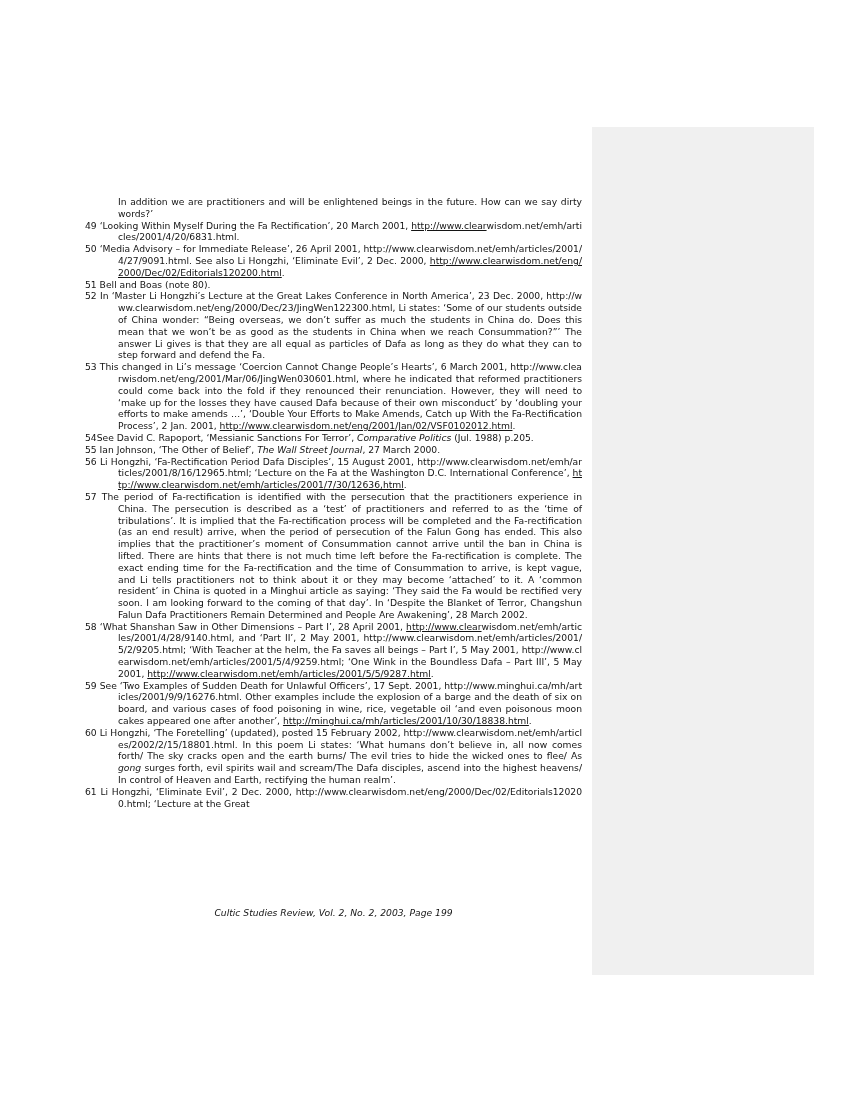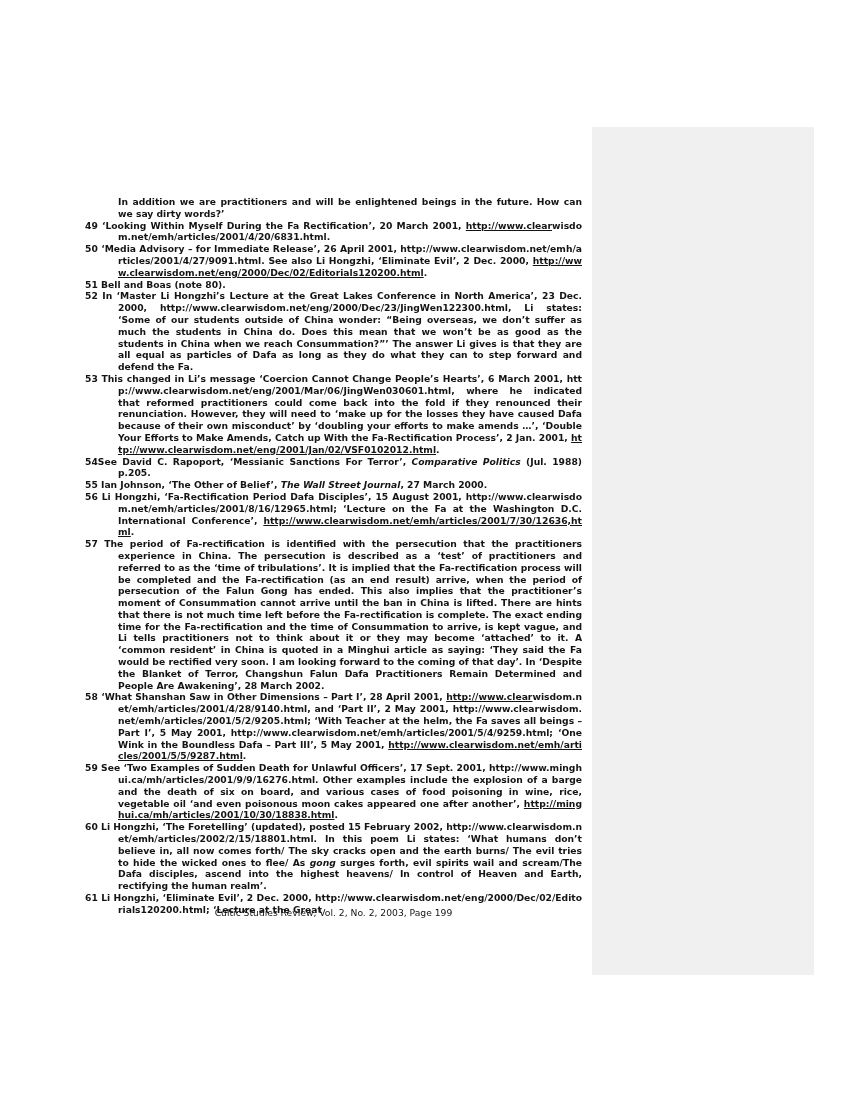--- a/index.html
+++ b/index.html
@@ -22,36 +22,36 @@
   }
   .content {
     position: absolute;
     left: 85px; top: 196px;
     width: 497px;
     font-size: 9.2px;
     line-height: 11.8px;
     color: #141414;
     text-align: justify;
     overflow-wrap: break-word;
-    font-weight: bold;
   }
   .note {
     padding-left: 33px;
     text-indent: -33px;
   }
   .note.cont { text-indent: 0; }
   .num { white-space: nowrap; }
   .url, .link { word-break: break-all; }
   .link { text-decoration: underline; margin-top: 44px; }
   .it { font-style: italic; margin-top: 40px; }
   .footer {
     position: absolute;
     left: 85px; top: 907px;
     width: 497px;
     text-align: center;
+    font-style: italic;
     font-size: 9.2px;
     color: #141414;
   }
 </style>
 </head>
 <body>
 
 <div class="page">
   <div class="side-panel" style="background: rgb(240, 240, 240);"></div>
   <div class="content">

